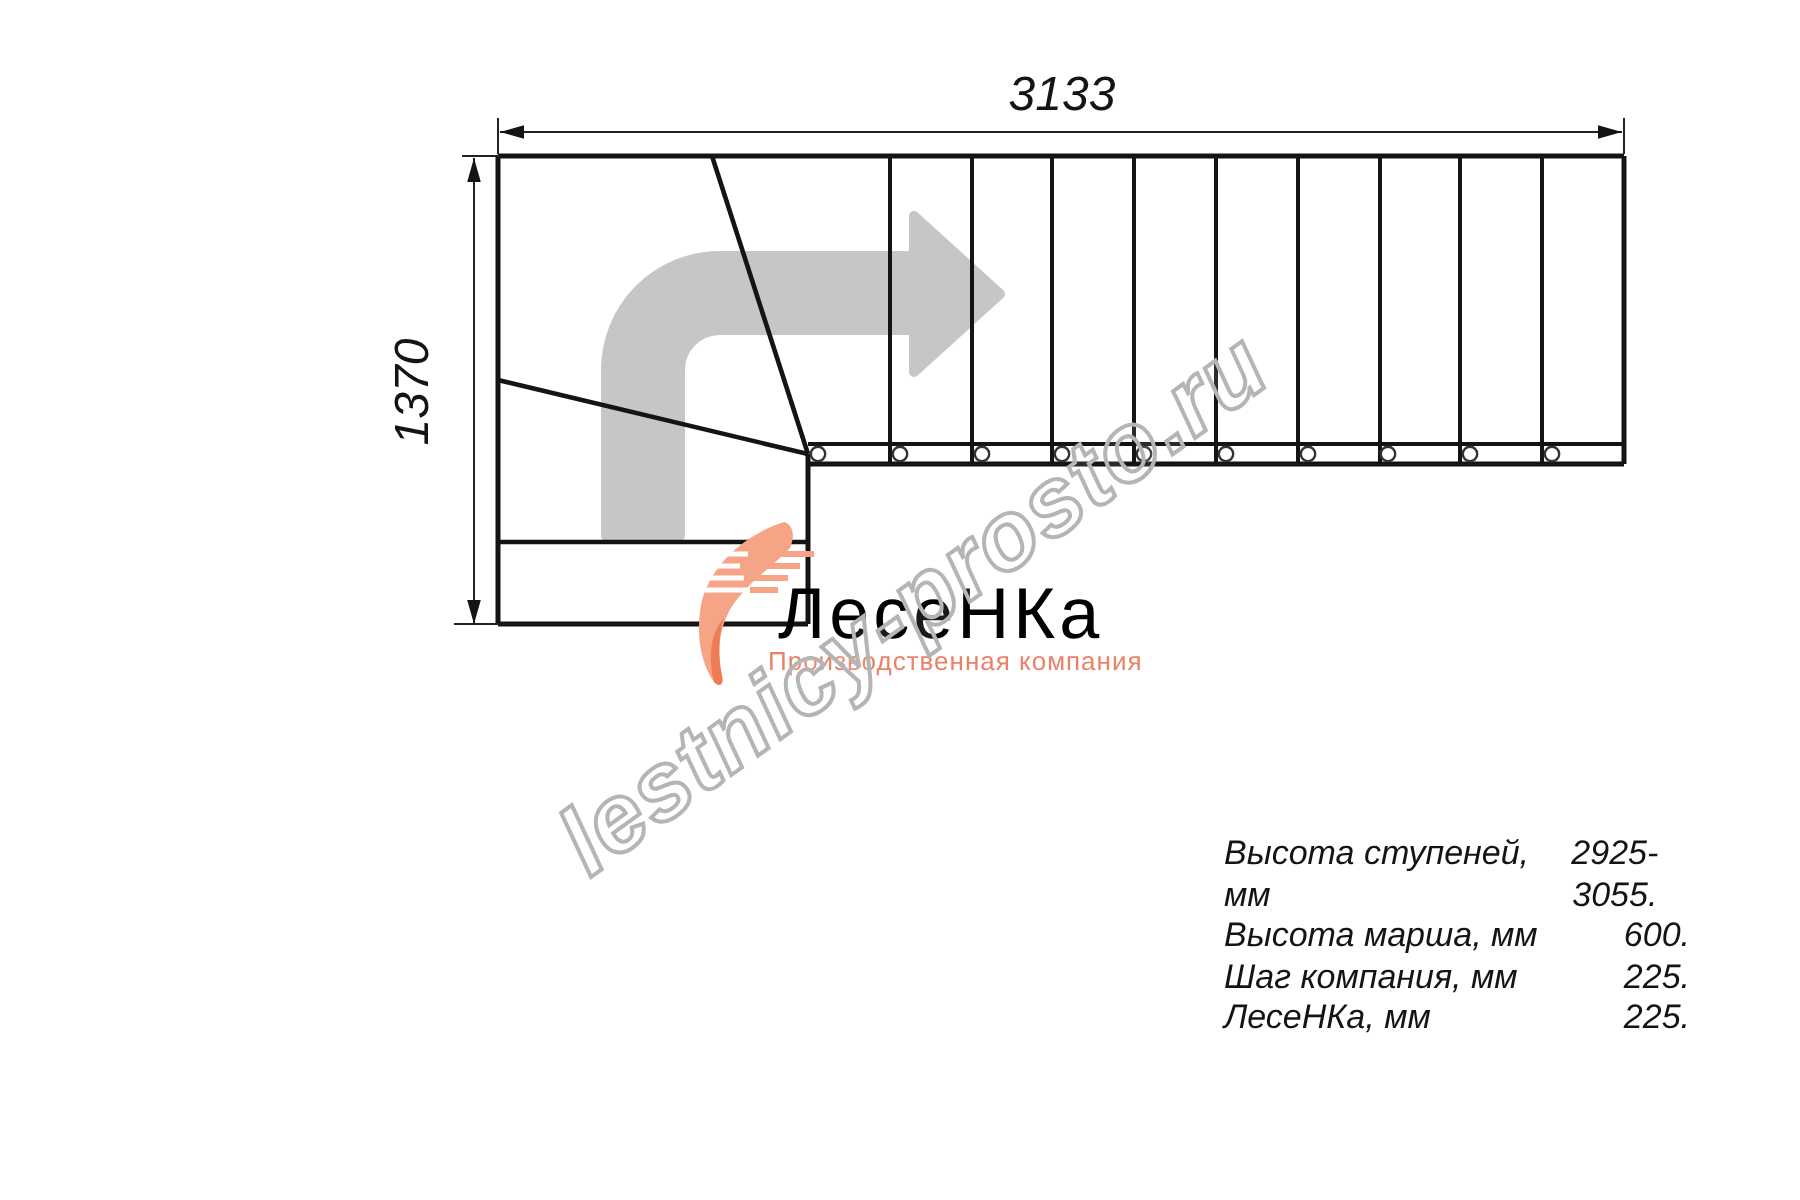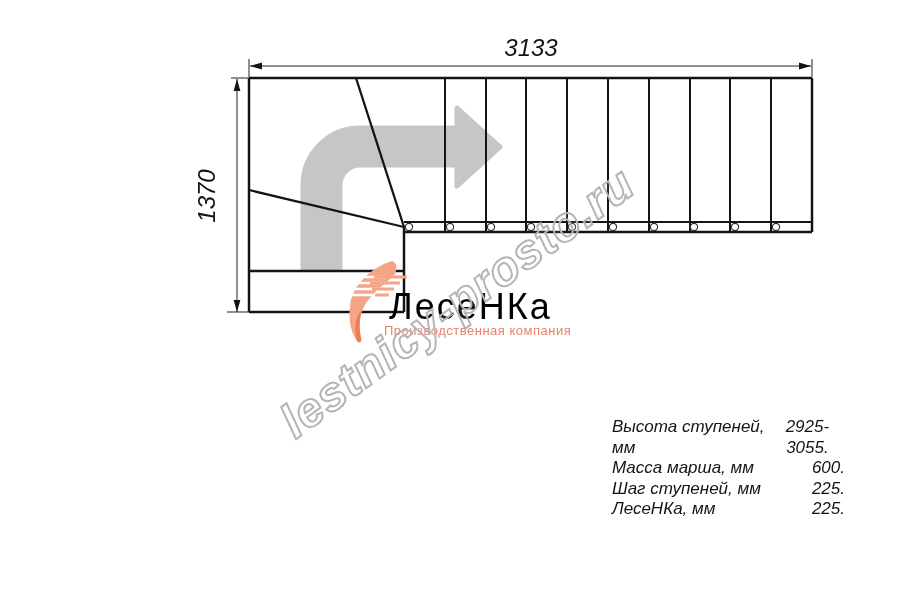--- a/index.html
+++ b/index.html
@@ -142,25 +142,25 @@
   </div>
 
   <div class="watermark">lestnicy-prosto.ru</div>
 
   <div class="specs">
     <div class="spec-row">
       <span class="spec-label">Высота ступеней, мм</span>
       <span class="spec-value">2925-3055.</span>
     </div>
     <div class="spec-row">
-      <span class="spec-label">Масса марша, мм</span>
+      <span class="spec-label">Высота марша, мм</span>
       <span class="spec-value">600.</span>
     </div>
     <div class="spec-row">
-      <span class="spec-label">Шаг ступеней, мм</span>
+      <span class="spec-label">Шаг компания, мм</span>
       <span class="spec-value">225.</span>
     </div>
     <div class="spec-row">
       <span class="spec-label">ЛесеНКа, мм</span>
       <span class="spec-value">225.</span>
     </div>
   </div>
 
 </div>
 

